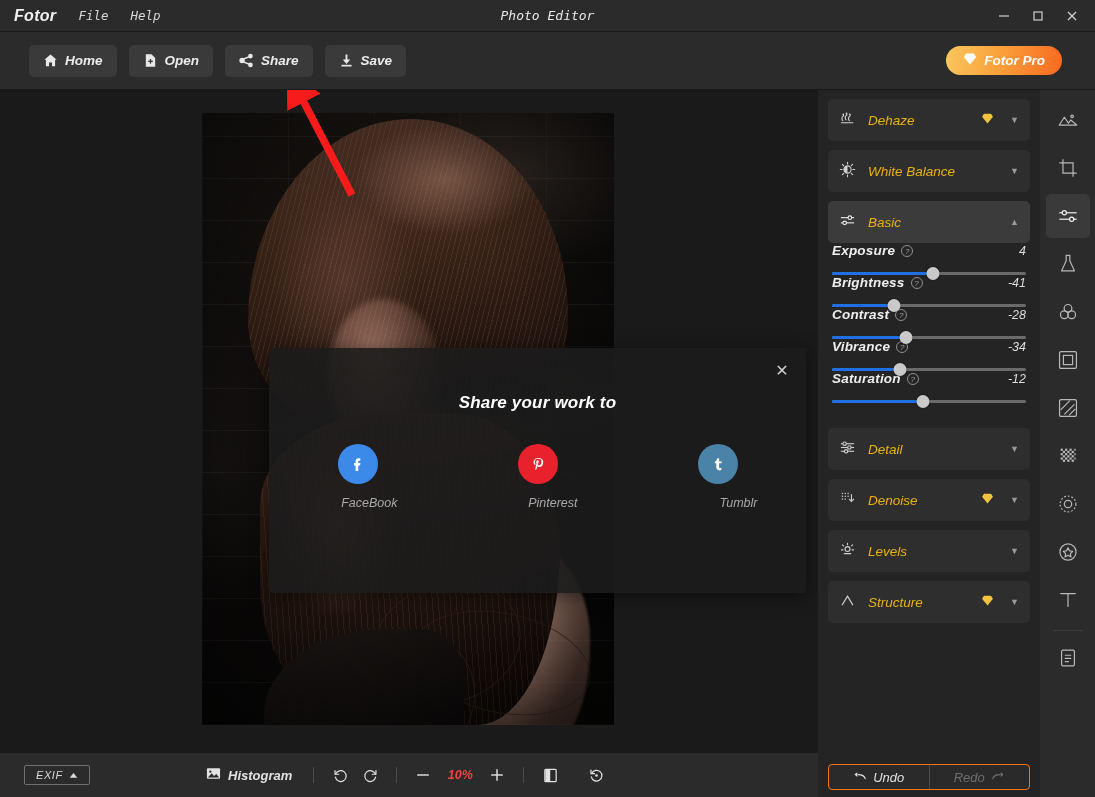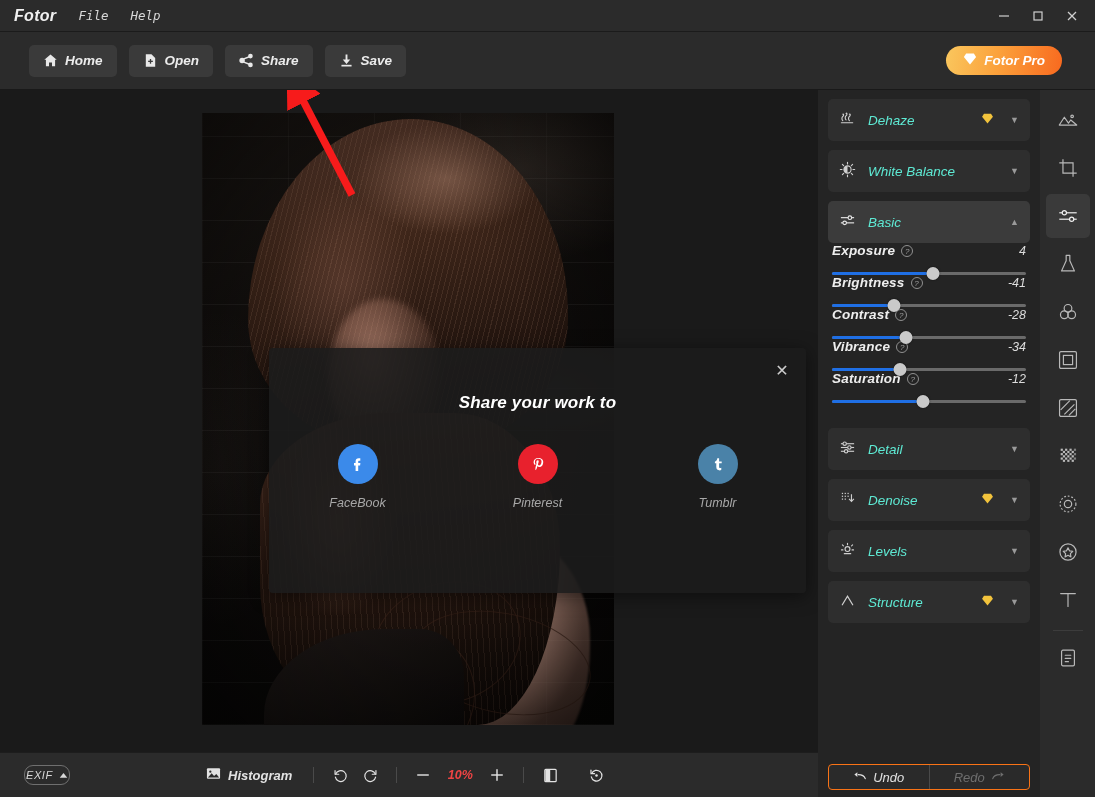--- a/index.html
+++ b/index.html
@@ -163,21 +163,21 @@
     display: flex; align-items: center; justify-content: center;
     color: #cccccc; font-size: 16px; font-family: "DejaVu Sans", sans-serif;
   }
   #modal-title {
     text-align: center; color: #ffffff; font-size: 17px; font-weight: bold;
     margin-top: 45px; letter-spacing: .2px;
   }
   #share-row {
     display: flex; justify-content: center; gap: 100px; margin-top: 31px;
   }
-  .share-item { width: 80px; text-align: center; }
+  .share-item { width: 80px; text-align: right; }
   .share-circle {
     width: 40px; height: 40px; border-radius: 50%; margin: 0 auto;
     display: flex; align-items: center; justify-content: center;
     color: #fff; font-weight: bold;
   }
   .share-label {
     margin-top: 12px; font-size: 12.5px; color: #a8a8a8;
   }
 
   
@@ -185,21 +185,21 @@
     position: absolute; top: 90px; left: 818px; width: 222px; height: 707px;
     background: #242424; overflow: hidden;
   }
   #panel-scroll { position: absolute; top: 0; left: 0; width: 222px; height: 707px; }
   .acc-row {
     position: relative; margin: 9px 10px 0 10px; height: 42px;
     background: #2e2e2e; border-radius: 5px;
     display: flex; align-items: center; padding: 0 11px; gap: 12px;
   }
   .acc-row.active { background: #3b3b3b; }
-  .acc-label { color: #5eead4; font-size: 13.5px; flex: 1; }
+  .acc-label { color: #eab308; font-size: 13.5px; flex: 1; }
   .gem { color: #f2c33c; font-size: 12px; margin-right: 4px; }
   .caret { color: #9a9a9a; font-size: 9px; }
 
   .slider-block { padding: 0 14px; }
   .slider-head { display: flex; align-items: center; }
   .slider-name {
     color: #eeeeee; font-size: 13.5px; font-weight: bold; letter-spacing: .2px;
   }
   .qmark {
     width: 12px; height: 12px; border: 1px solid #8f8f8f; border-radius: 50%;
@@ -247,22 +247,22 @@
   .rail-btn.active { background: #3a3a3a; color: #f0f0f0; }
   .rail-sep { width: 30px; height: 1px; background: #3c3c3c; margin: 4px 0 5px; }
 
   
   #bottombar {
     position: absolute; left: 0; top: 752px; width: 818px; height: 45px;
     background: #2b2b2b; display: flex; align-items: center;
     border-top: 1px solid #1d1d1d;
   }
   #exif-btn {
-    margin-left: 24px; height: 20px; padding: 0 1px;
-    border: 1px solid #6f6f6f; border-radius: 9px;
+    margin-left: 24px; height: 20px; padding: 0 11px;
+    border: 1px solid #6f6f6f; border-radius: 2px;
     display: flex; align-items: center; gap: 6px;
     color: #d8d8d8; font-size: 11px; letter-spacing: .6px;
   }
   #bottom-center {
     position: absolute; left: 196px; display: flex; align-items: center; gap: 0;
   }
   .bc-item {
     display: flex; align-items: center; justify-content: center;
     color: #e2e2e2; height: 30px;
   }
@@ -274,20 +274,21 @@
 </style>
 </head>
 <body>
 
 <div id="app">
 
   <div id="titlebar">
     <div id="brand">Fotor</div>
     <div class="menu-item">File</div>
     <div class="menu-item">Help</div>
+    <div id="win-title">Photo Editor</div>
     <div id="win-controls">
       <div class="wbtn">
         <svg width="12" height="12" viewBox="0 0 12 12">
             <line x1="1" y1="6" x2="11" y2="6" stroke="#cfcfcf" stroke-width="1.2"></line>
           </svg>
       </div>
       <div class="wbtn">
         <svg width="12" height="12" viewBox="0 0 12 12">
             <rect x="2" y="2" width="8" height="8" fill="none" stroke="#cfcfcf" stroke-width="1.2"></rect>
           </svg>

